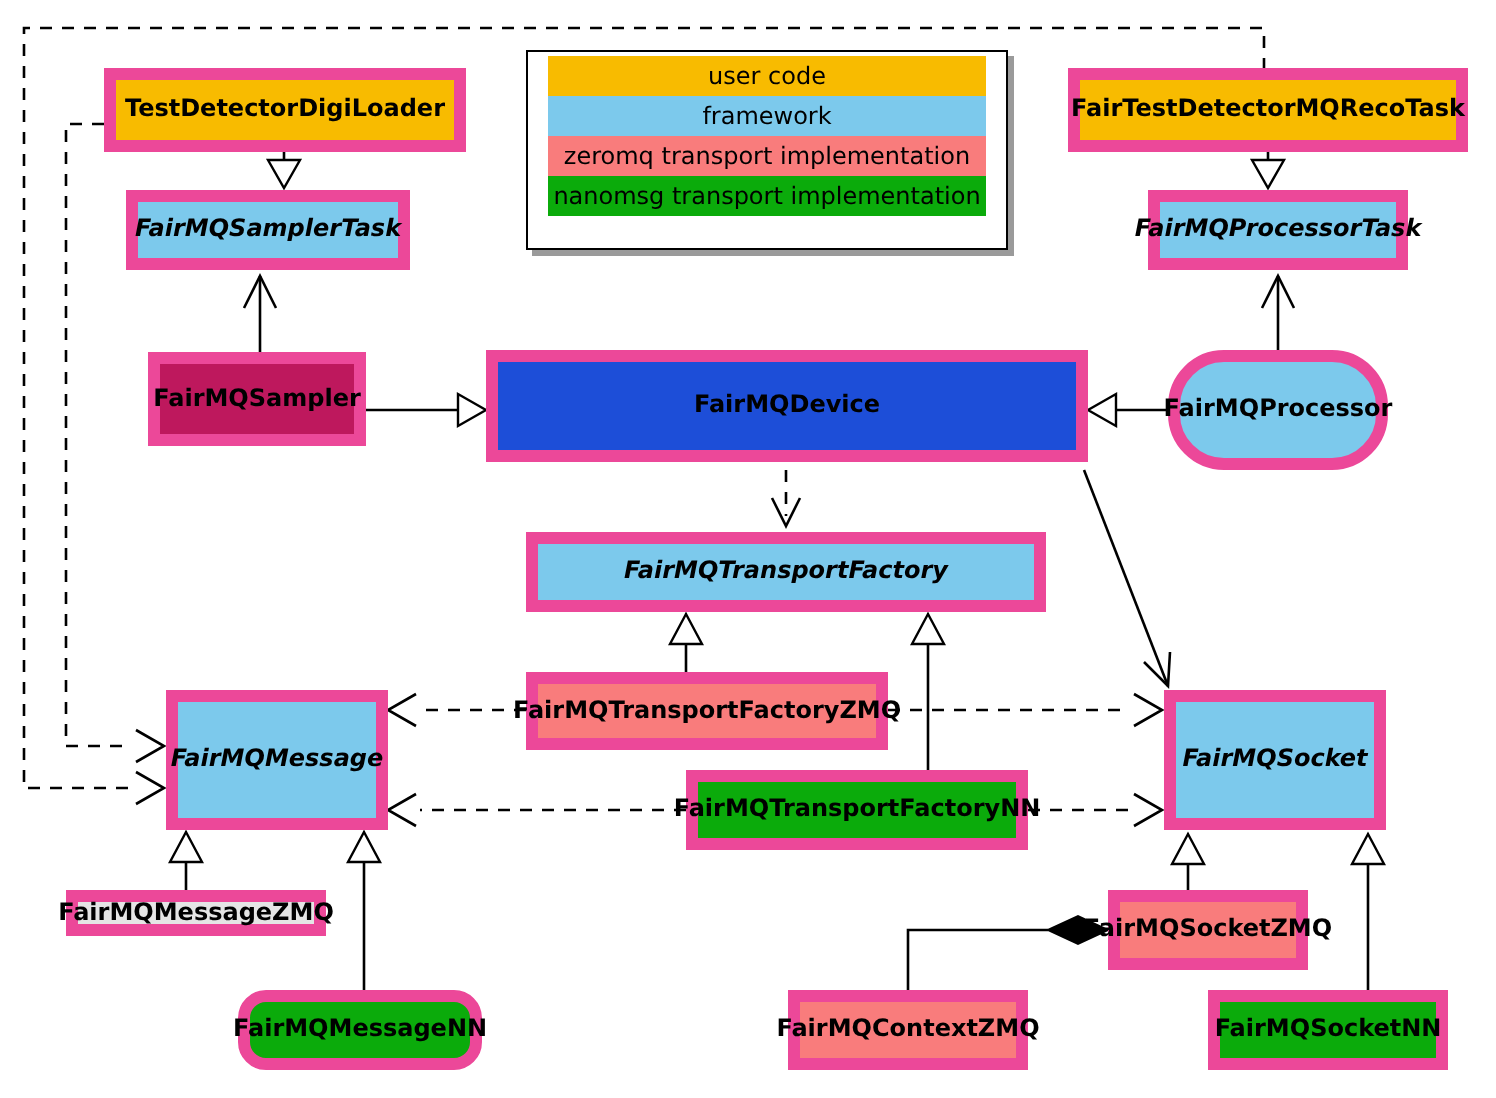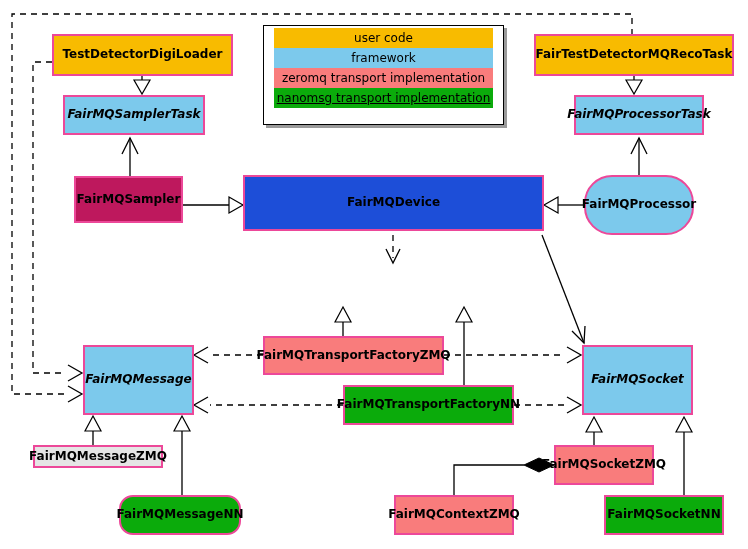--- a/index.html
+++ b/index.html
@@ -2,21 +2,21 @@
 <html><head>
 <meta charset="utf-8">
 <style>
   html,body{margin:0;padding:0;background:#fff;}
   .canvas{
     position:relative;width:748px;height:549px;background:#ffffff;overflow:hidden;
     font-family:"DejaVu Sans","Liberation Sans",sans-serif;
   }
   .wires{position:absolute;left:0;top:0;width:748px;height:549px;z-index:1;}
   .node{
-    position:absolute;z-index:2;border:2px solid #ec4899;box-sizing:border-box;
+    position:absolute;z-index:2;border:6px solid #ec4899;box-sizing:border-box;
     display:flex;align-items:center;justify-content:center;text-align:center;
     font-size:12px;font-weight:bold;color:#000;white-space:nowrap;line-height:1.1;
   }
   .node.abstract{font-style:italic;}
   .legend{
     position:absolute;z-index:2;left:263px;top:25px;width:241px;height:100px;
     background:#fff;border:1px solid #000;box-sizing:border-box;
     box-shadow:3px 3px 0 #9a9a9a;
     display:flex;flex-direction:column;justify-content:flex-start;
     padding:2px 10px;
@@ -141,37 +141,38 @@
     <g>
       <path class="dashed" d="M632,35 V14 H12 V394 H66"></path>
       <polyline class="openv" points="68,386 82,394 68,402"></polyline>
     </g>
   </svg>
 
   <div class="legend">
     <div class="legend-bar" style="background-color: rgb(248, 187, 0);">user code</div>
     <div class="legend-bar" style="background-color: rgb(124, 201, 236);">framework</div>
     <div class="legend-bar" style="background-color: rgb(249, 124, 124);">zeromq transport implementation</div>
-    <div class="legend-bar" style="background-color: rgb(11, 171, 11); text-decoration: underline;">nanomsg transport implementation</div>
+    <div class="legend-bar" style="background-color: rgb(11, 171, 11);">nanomsg transport implementation</div>
   </div>
 
   <div class="node" style="left: 52px; top: 34px; width: 181px; height: 42px; background-color: rgb(248, 187, 0);">TestDetectorDigiLoader</div>
 
   <div class="node" style="left: 534px; top: 34px; width: 200px; height: 42px; background-color: rgb(248, 187, 0);">FairTestDetectorMQRecoTask</div>
 
   <div class="node abstract" style="left: 63px; top: 95px; width: 142px; height: 40px; background-color: rgb(124, 201, 236); font-style: italic;">FairMQSamplerTask</div>
 
   <div class="node abstract" style="left: 574px; top: 95px; width: 130px; height: 40px; background-color: rgb(124, 201, 236);">FairMQProcessorTask</div>
 
   <div class="node" style="left: 74px; top: 176px; width: 109px; height: 47px; background-color: #be185d;">FairMQSampler</div>
 
   <div class="node" style="left: 243px; top: 175px; width: 301px; height: 56px; background-color: #1d4ed8;">FairMQDevice</div>
 
   <div class="node" style="left: 584px; top: 175px; width: 110px; height: 60px; background-color: rgb(124, 201, 236); border-radius: 28px;">FairMQProcessor</div>
 
+  <div class="node abstract" style="left: 263px; top: 266px; width: 260px; height: 40px; background-color: rgb(124, 201, 236);">FairMQTransportFactory</div>
 
   <div class="node" style="left: 263px; top: 336px; width: 181px; height: 39px; background-color: rgb(249, 124, 124);">FairMQTransportFactoryZMQ</div>
 
   <div class="node" style="left: 343px; top: 385px; width: 171px; height: 40px; background-color: rgb(11, 171, 11);">FairMQTransportFactoryNN</div>
 
   <div class="node abstract" style="left: 83px; top: 345px; width: 111px; height: 70px; background-color: rgb(124, 201, 236);">FairMQMessage</div>
 
   <div class="node abstract" style="left: 582px; top: 345px; width: 111px; height: 70px; background-color: rgb(124, 201, 236);">FairMQSocket</div>
 
   <div class="node" style="left: 33px; top: 445px; width: 130px; height: 23px; background-color: #e5e5e5;">FairMQMessageZMQ</div>

